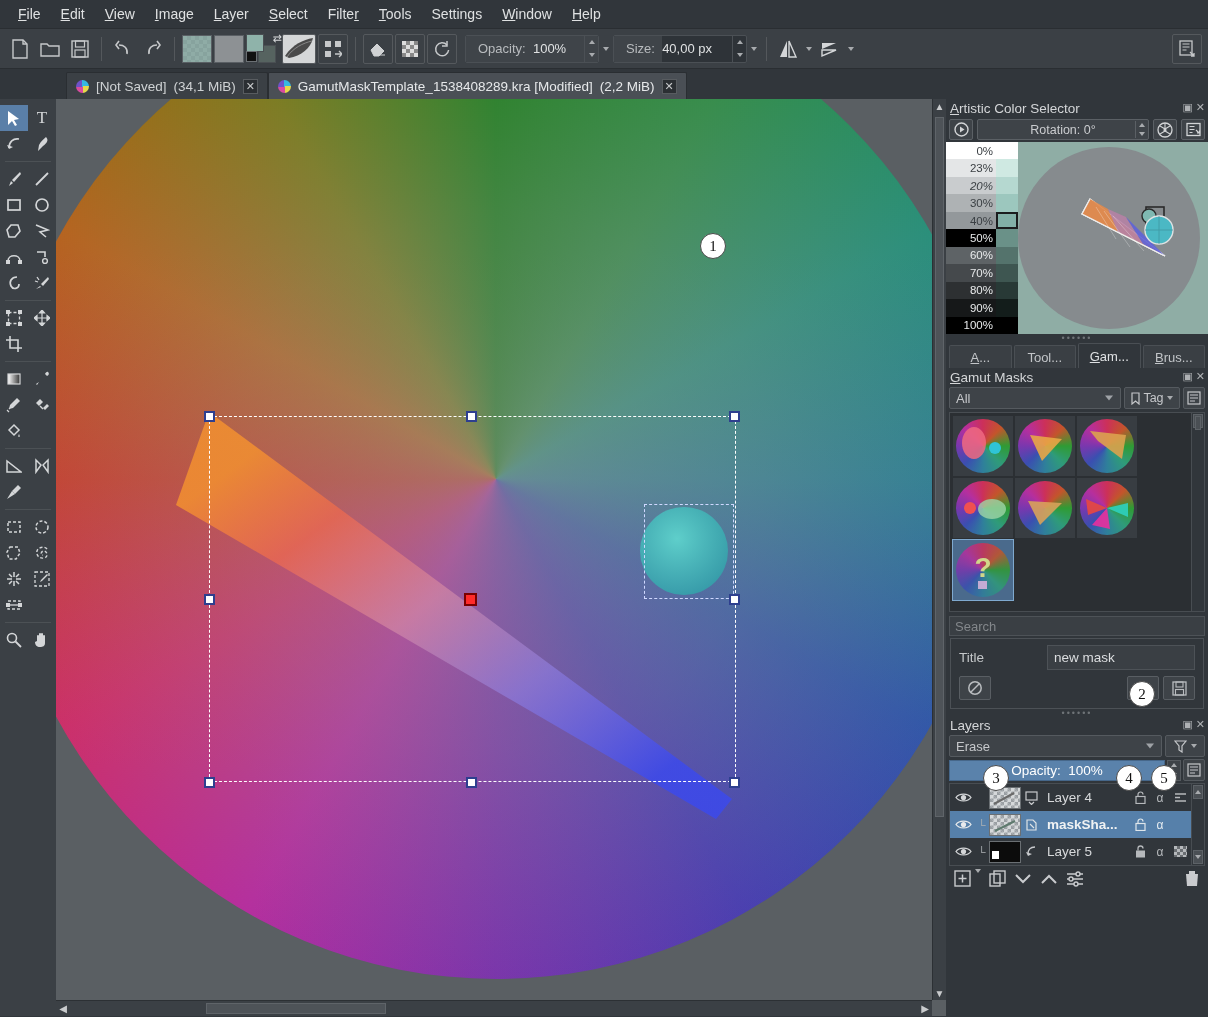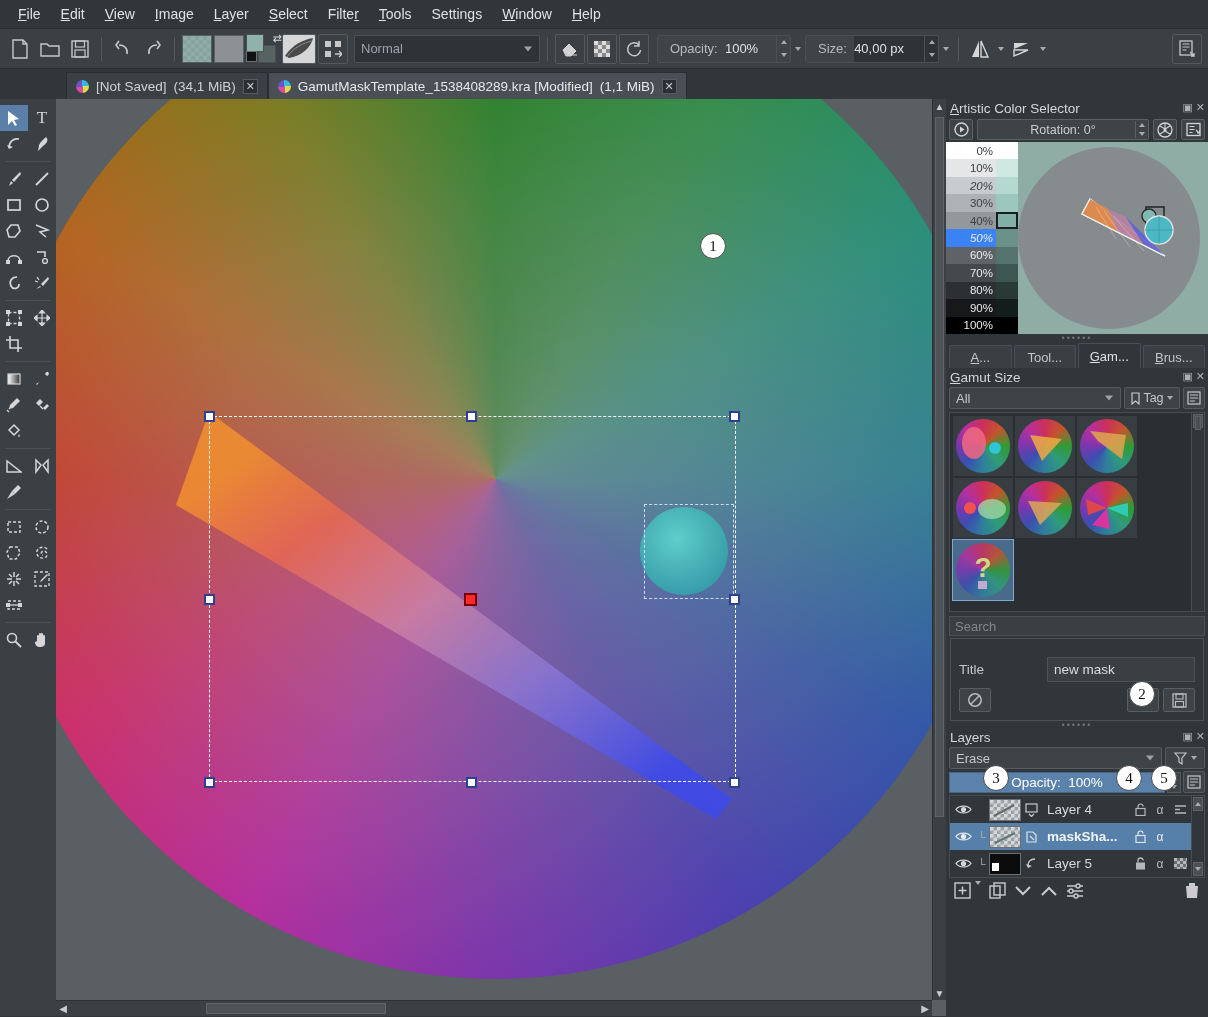--- a/index.html
+++ b/index.html
@@ -155,21 +155,21 @@
   .gm-cell{width:60px;height:60px;margin:1px;display:flex;align-items:center;justify-content:center;background:#383d42;}
   .gm-cell.sel{background:#4a6a8c;outline:1px solid #7fa9cf;}
   .gm-thumb{width:54px;height:54px;border-radius:50%;position:relative;overflow:hidden;
     background: conic-gradient(from 90deg at 50% 50%,
       #2f9b34 0deg,#2f9b7a 45deg,#2f7f9b 90deg,#3a4fb0 135deg,#7a37ae 180deg,
       #b62f9e 225deg,#cc3059 270deg,#c3552b 315deg,#2f9b34 360deg);}
   #gm-scroll{width:13px;background:#31363b;border-left:1px solid #484d52;position:relative;}
   #gm-scroll .up{position:absolute;top:1px;left:1px;right:1px;height:14px;background:#4a4f54;border:1px solid #5d6267;display:flex;align-items:center;justify-content:center;}
   .search-box{height:20px;margin:2px 3px;background:#3a3f44;border:1px solid #4d5257;display:flex;align-items:center;padding:0 5px;color:#83878b;font-size:13px;}
   .sec-label{padding:3px 4px;font-size:13.5px;color:#cfd1d4;}
-  #edit-box{margin:0 4px;border:1px solid #4c5156;padding:18px 8px 8px 8px;}
+  #edit-box{margin:0 4px;border:1px solid #4c5156;padding:6px 8px 8px 8px;}
   .fld-row{display:flex;align-items:flex-start;margin-bottom:6px;}
   .fld-lbl{width:88px;font-size:13.5px;color:#c5c8ca;padding-top:5px;}
   .fld-in{flex:1;background:#3a3f44;border:1px solid #4d5257;height:25px;display:flex;align-items:center;padding:0 6px;color:#dcdee0;font-size:13.5px;}
   .fld-ta{flex:1;background:#3a3f44;border:1px solid #4d5257;height:44px;padding:3px 6px;color:#dcdee0;font-size:13.5px;line-height:17px;}
   .btn-row{display:flex;align-items:center;}
   .ed-btn{width:32px;height:24px;background:#3e4348;border:1px solid #595e63;border-radius:2px;display:flex;align-items:center;justify-content:center;color:#b9bcbf;}
   .grip{height:7px;display:flex;align-items:center;justify-content:center;letter-spacing:2px;color:#6e7377;font-size:9px;}
   .ly-row{height:24px;display:flex;align-items:center;gap:3px;padding:0 3px;}
   .ly-combo{flex:1;height:22px;background:#3e4348;border:1px solid #555a5f;border-radius:2px;display:flex;align-items:center;padding:0 6px;color:#c6c8cb;position:relative;font-size:13px;}
   .ly-filter{width:40px;height:22px;background:#3e4348;border:1px solid #555a5f;border-radius:2px;display:flex;align-items:center;justify-content:center;gap:4px;color:#c6c8cb;}
@@ -265,24 +265,20 @@
       </svg>
   </div>
   <div class="tb-btn" style="border:1px solid #55595d;border-radius:2px;width:30px;height:30px;">
     <svg width="18" height="18" viewBox="0 0 18 18">
         <rect x="1" y="1" width="6" height="6" fill="#c6c8ca"></rect>
         <rect x="11" y="1" width="6" height="6" fill="#c6c8ca"></rect>
         <rect x="1" y="11" width="6" height="6" fill="#c6c8ca"></rect>
         <path d="M11 14h6M15 11l3 3-3 3" stroke="#c6c8ca" fill="none" stroke-width="1.4"></path>
       </svg>
   </div>
-  <div class="combo" style="min-width:186px;margin-left:4px;">
-    <span>Normal</span>
-    <span class="arrow"></span>
-  </div>
   <div class="tb-sep"></div>
   <div class="tb-btn" style="border:1px solid #55595d;border-radius:2px;width:30px;height:30px;">
     <svg width="18" height="16" viewBox="0 0 18 16">
         <path d="M6 14h10M2 9l6-6 7 7-5 5H5z" fill="#d0d2d4" stroke="#d0d2d4" stroke-width="1"></path>
       </svg>
   </div>
   <div class="tb-btn" style="border:1px solid #55595d;border-radius:2px;width:30px;height:30px;">
     <div style="width:16px;height:16px;background-image:linear-gradient(45deg,#888 25%,transparent 25%,transparent 75%,#888 75%),linear-gradient(45deg,#888 25%,transparent 25%,transparent 75%,#888 75%);background-size:8px 8px;background-position:0 0,4px 4px;background-color:#ddd;"></div>
   </div>
   <div class="tb-btn" style="border:1px solid #55595d;border-radius:2px;width:30px;height:30px;">
@@ -353,21 +349,21 @@
 <div id="tabbar">
   <div class="doctab">
     <span class="kicon"></span>
     <span>[Not Saved]</span>
     <span>(34,1 MiB)</span>
     <span class="closebox">✕</span>
   </div>
   <div class="doctab active">
     <span class="kicon"></span>
     <span>GamutMaskTemplate_1538408289.kra [Modified]</span>
-    <span>(1,1 MiB)</span>
+    <span>(2,2 MiB)</span>
     <span class="closebox">✕</span>
   </div>
 </div>
 
 <div id="body">
 
   <div id="toolbox">
     <div class="tool-row">
       <div class="tool sel">
         <svg width="14" height="16" viewBox="0 0 14 16">
@@ -696,25 +692,25 @@
         <svg width="15" height="15" viewBox="0 0 15 15">
             <rect x="1" y="1.5" width="13" height="12" fill="none" stroke="#d2d4d6" stroke-width="1.3"></rect>
             <path d="M3.5 4.5h5M3.5 7.5h5M3.5 10.5h3" stroke="#d2d4d6" stroke-width="1.2"></path>
             <path d="M10 8l3 3M11 11h2.5v-2.5" stroke="#d2d4d6" fill="none" stroke-width="1.2"></path>
           </svg>
         </div>
     </div>
     <div id="acs-body">
       <div id="acs-vals">
         <div class="acs-val" style="background:#ffffff;">0%</div>
-        <div class="acs-val" style="background:#e4e6e7;">10%</div>
+        <div class="acs-val" style="background:#e4e6e7;">23%</div>
         <div class="acs-val" style="background:#c9ccce;font-style:italic;">20%</div>
         <div class="acs-val" style="background:#aeb2b4;">30%</div>
         <div class="acs-val" style="background:#93989b;">40%</div>
-        <div class="acs-val" style="background:#3b82f6;color:#e8eaeb;font-style:italic;">50%</div>
+        <div class="acs-val" style="background:#000000;color:#e8eaeb;">50%</div>
         <div class="acs-val" style="background:#5e6366;color:#e8eaeb;">60%</div>
         <div class="acs-val" style="background:#45494c;color:#e8eaeb;">70%</div>
         <div class="acs-val" style="background:#2d3032;color:#e8eaeb;">80%</div>
         <div class="acs-val" style="background:#161819;color:#e8eaeb;">90%</div>
         <div class="acs-val" style="background:#000000;color:#e8eaeb;">100%</div>
       </div>
       <div id="acs-strip">
         <div style="height:100%;display:flex;flex-direction:column;">
           <div style="flex:1;background:#ffffff"></div>
           <div style="flex:1;background:#cfe9e2"></div>
@@ -760,21 +756,21 @@
           <span>am...</span>
         </div>
       <div class="dtab">
           <u>B</u>
           <span>rus...</span>
         </div>
     </div>
 
     <div class="dock-title">
       <u>G</u>
-        <span>amut Size</span>
+        <span>amut Masks</span>
       <span class="dock-btns">
         <span>▣</span>
         <span>✕</span>
       </span>
     </div>
     <div class="gm-row">
       <div class="gm-combo">
         <span>All</span>
         <span class="arrow" style="position:absolute;right:7px;top:50%;transform:translateY(-50%);border-left:4px solid transparent;border-right:4px solid transparent;border-top:5px solid #9fa3a7;"></span>
       </div>

